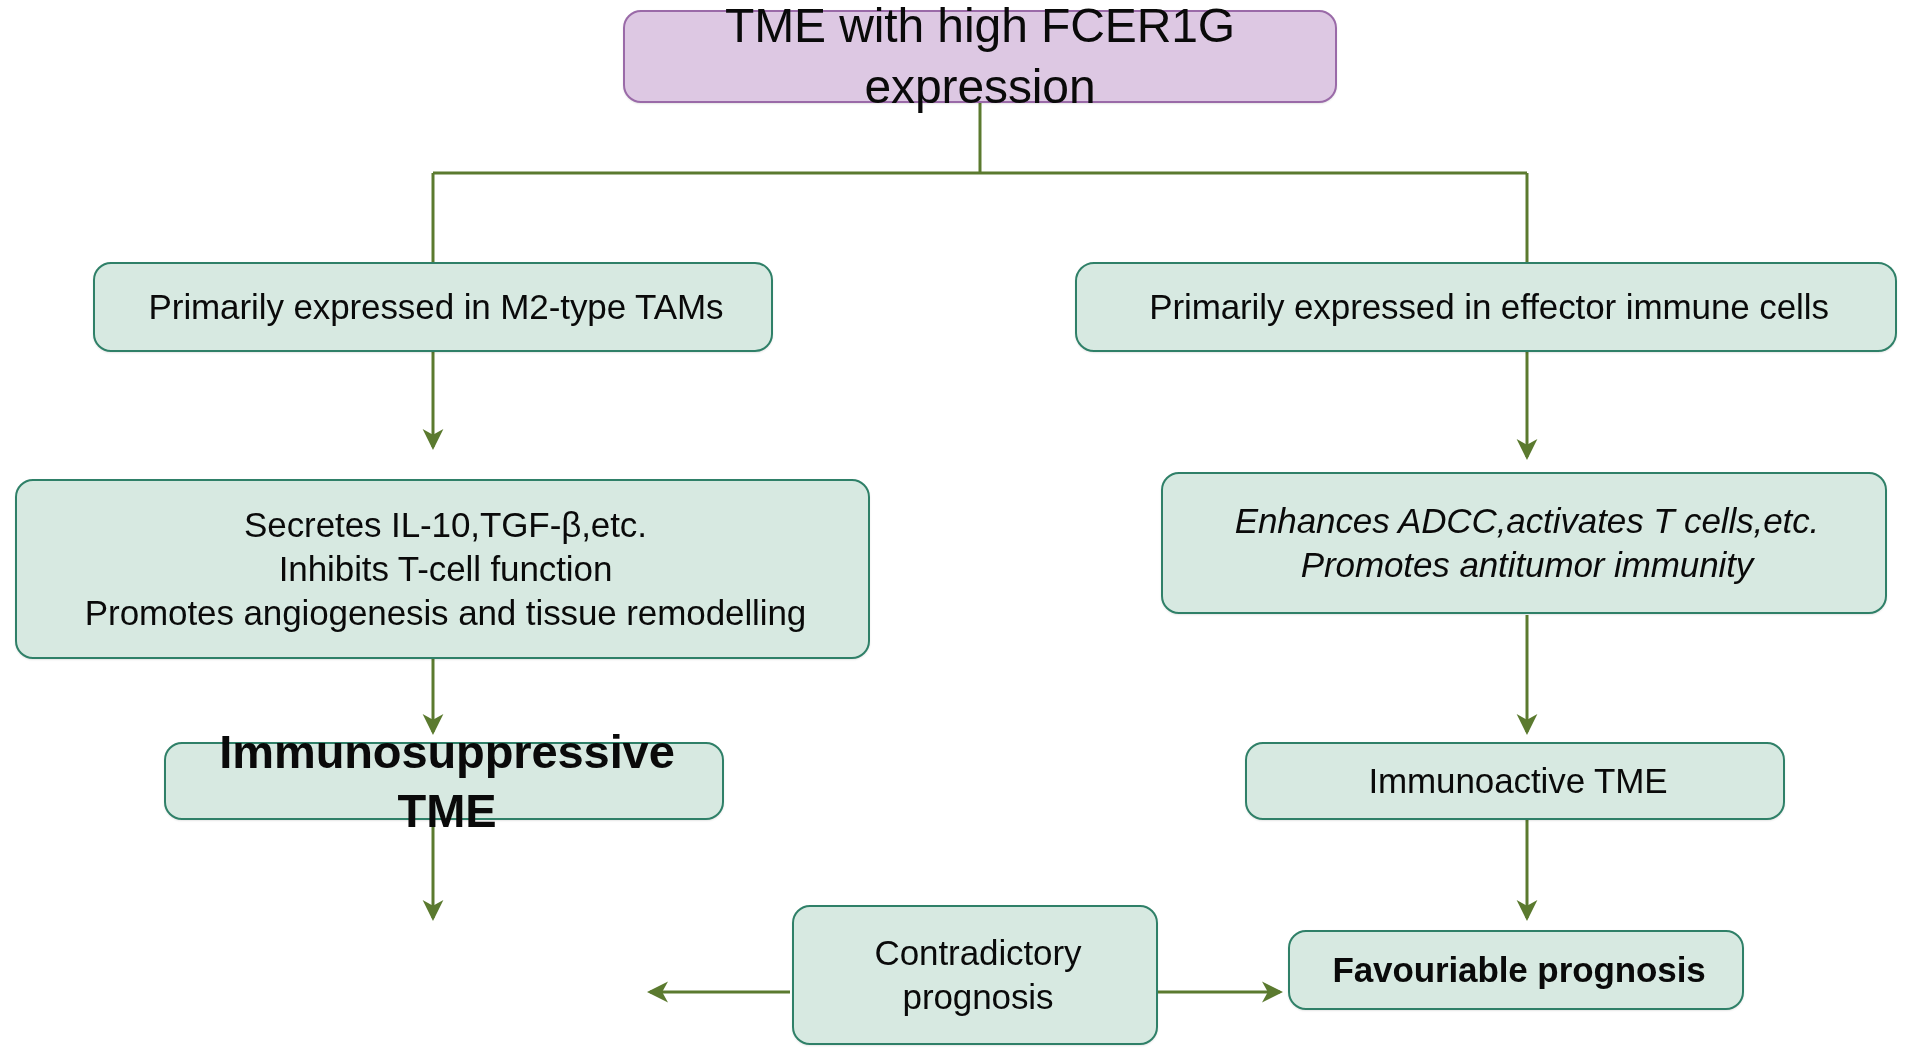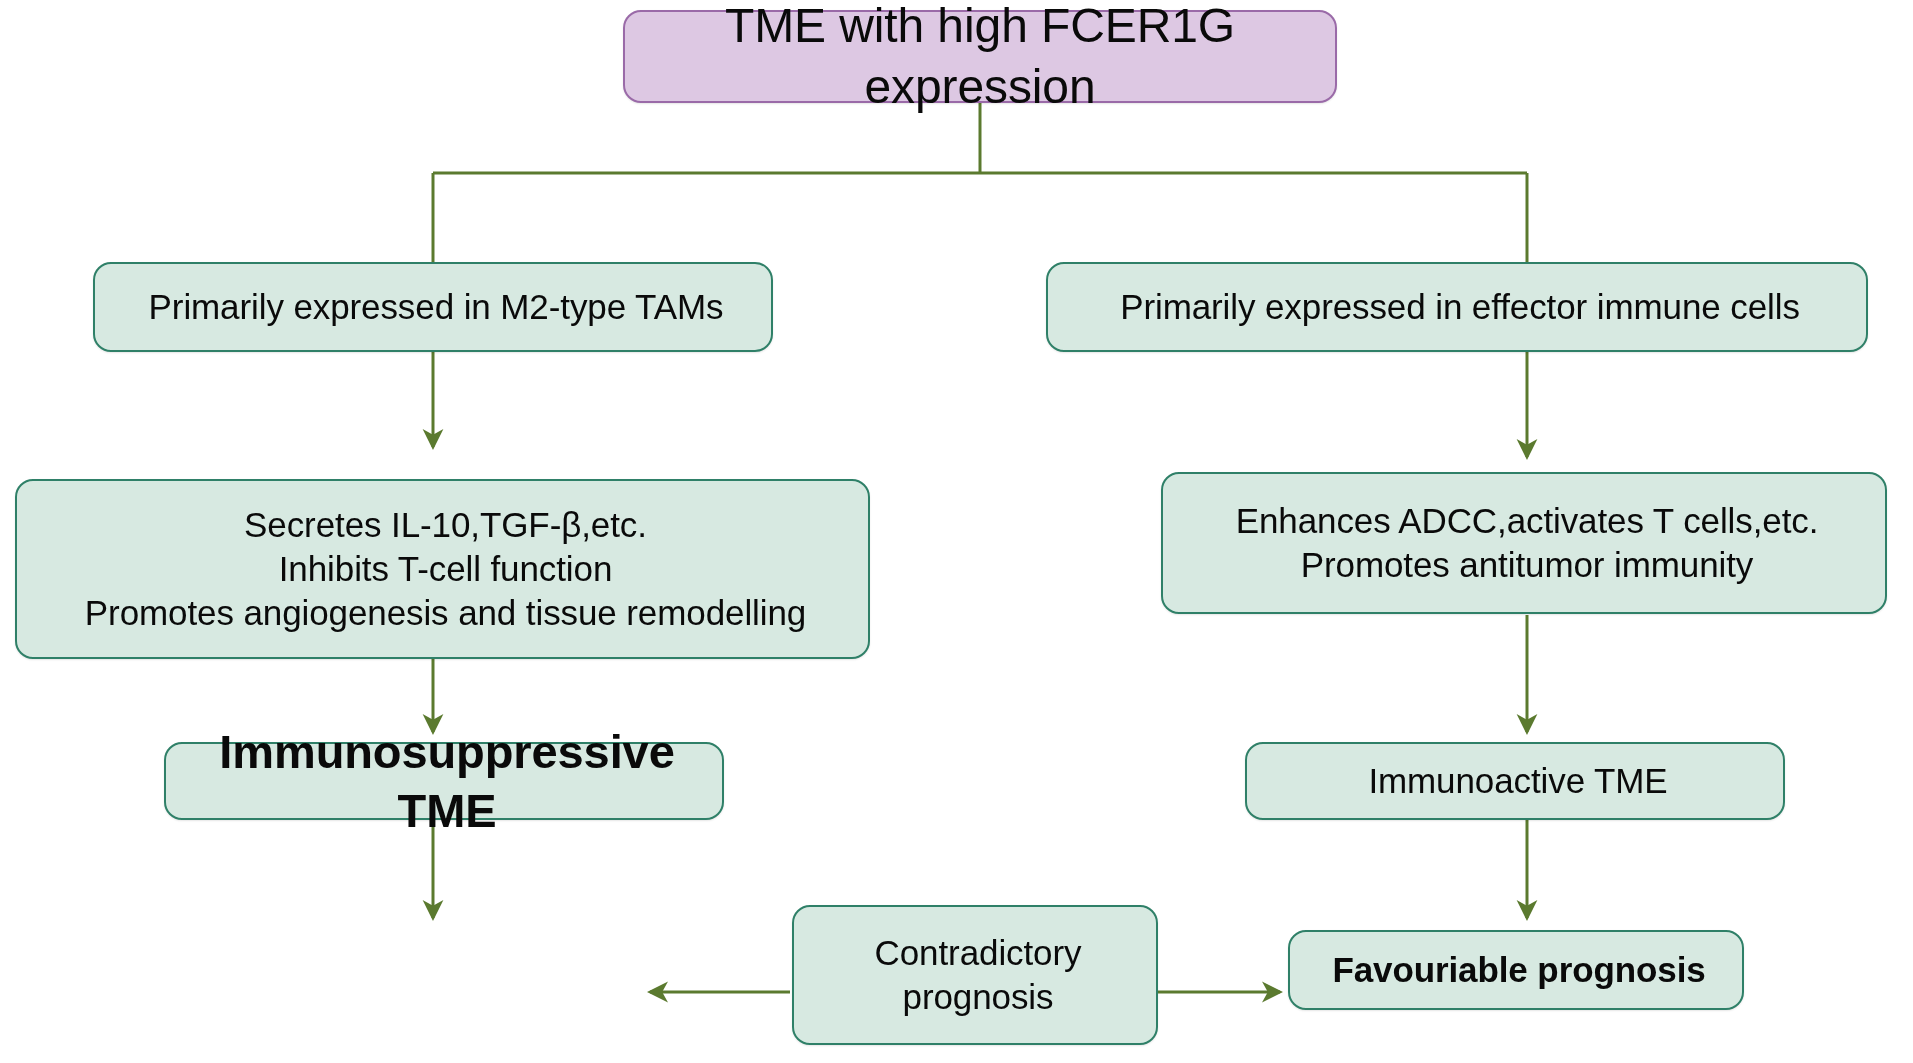--- a/index.html
+++ b/index.html
@@ -87,23 +87,23 @@
 
   <div class="node node-green" style="left:93px; top:262px; width:680px; height:90px; font-size:35px;">Primarily expressed in M2-type TAMs</div>
 
   <div class="node node-green" style="left:15px; top:479px; width:855px; height:180px; font-size:35px;">Secretes IL-10,TGF-β,etc.
 Inhibits T-cell function
 Promotes angiogenesis and tissue remodelling</div>
 
   <div class="node node-green" style="left:164px; top:742px; width:560px; height:78px; font-size:47px;font-weight:bold;">Immunosuppressive TME</div>
 
 
-  <div class="node node-green" style="left:1046px; top:262px; width:822px; height:90px; font-size:35px;">Primarily expressed in effector immune cells</div>
+  <div class="node node-green" style="left:1075px; top:262px; width:822px; height:90px; font-size:35px;border-radius:19px;">Primarily expressed in effector immune cells</div>
 
-  <div class="node node-green" style="left:1161px; top:472px; width:726px; height:142px; font-size:35px;">Enhances ADCC,activates T cells,etc.
+  <div class="node node-green" style="left:1161px; top:472px; width:726px; height:142px; font-size:35px;font-style:italic;">Enhances ADCC,activates T cells,etc.
 Promotes antitumor immunity</div>
 
   <div class="node node-green" style="left:1245px; top:742px; width:540px; height:78px; font-size:35px;">Immunoactive TME</div>
 
   <div class="node node-green" style="left:1288px; top:930px; width:456px; height:80px; font-size:35px;font-weight:bold;">Favouriable prognosis</div>
 
   <div class="node node-green" style="left:792px; top:905px; width:366px; height:140px; font-size:35px;">Contradictory
 prognosis</div>
 
 </div>

